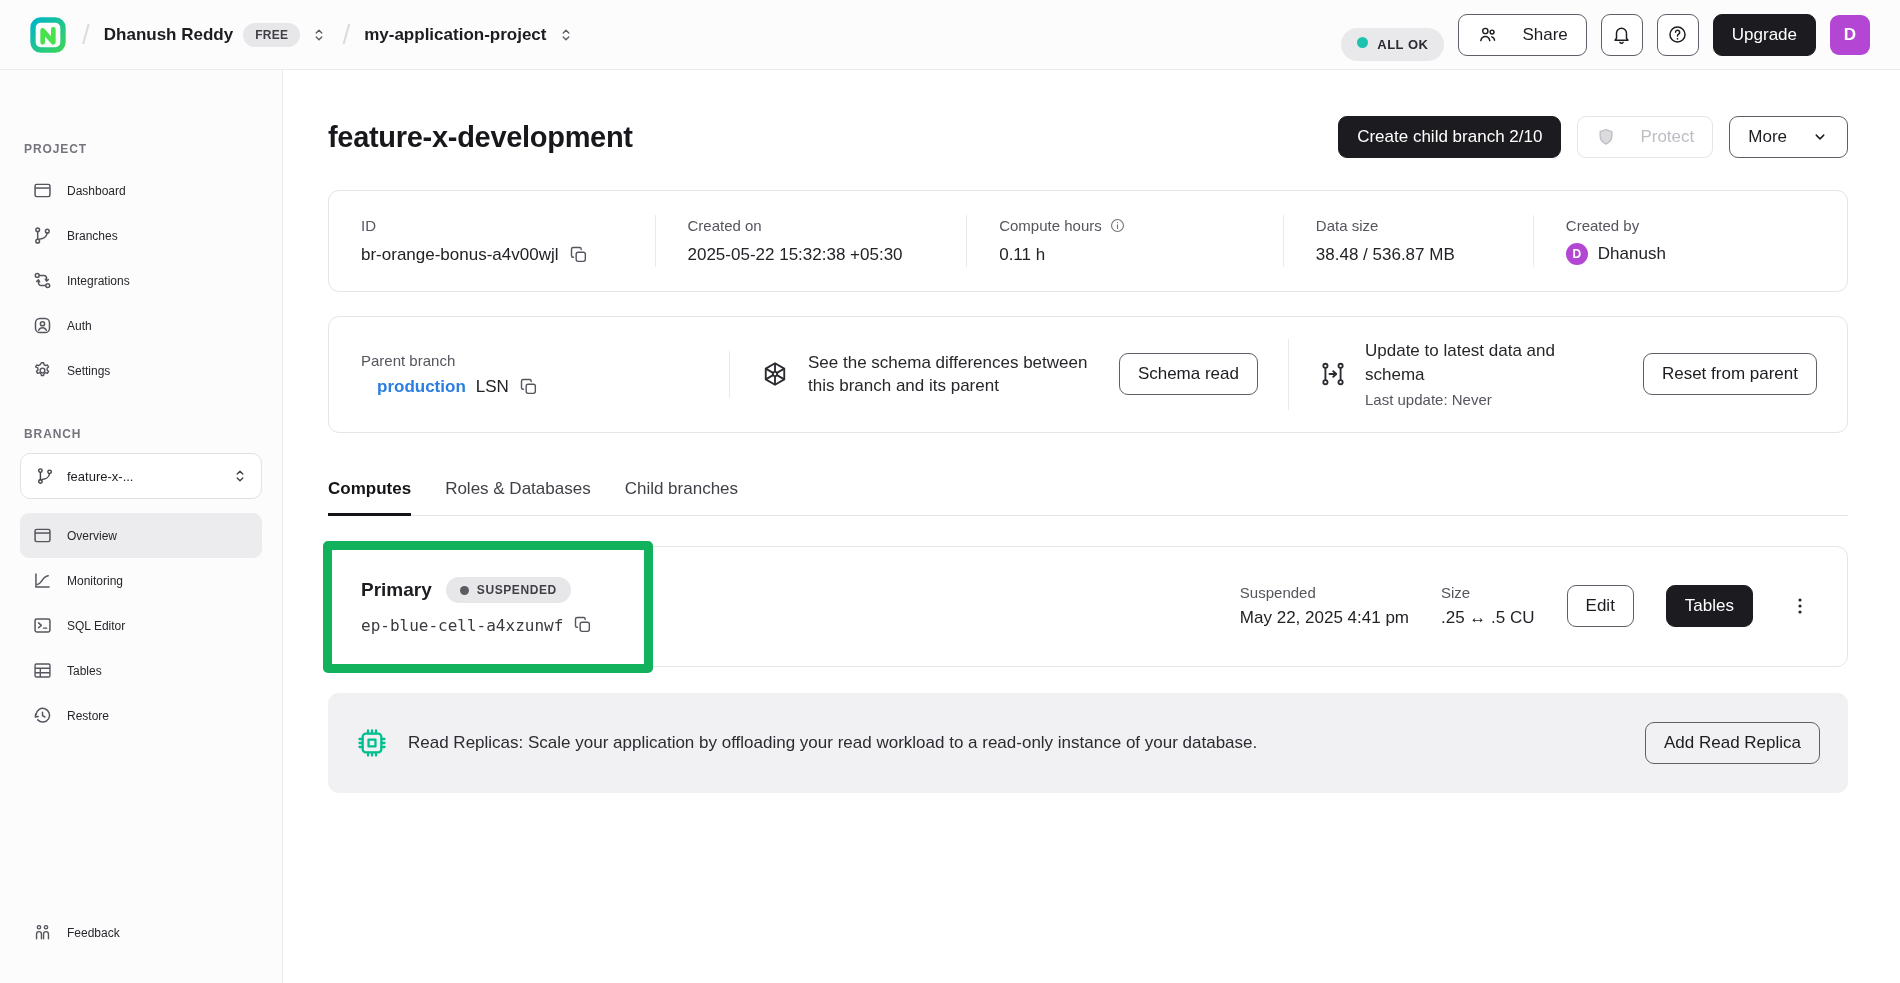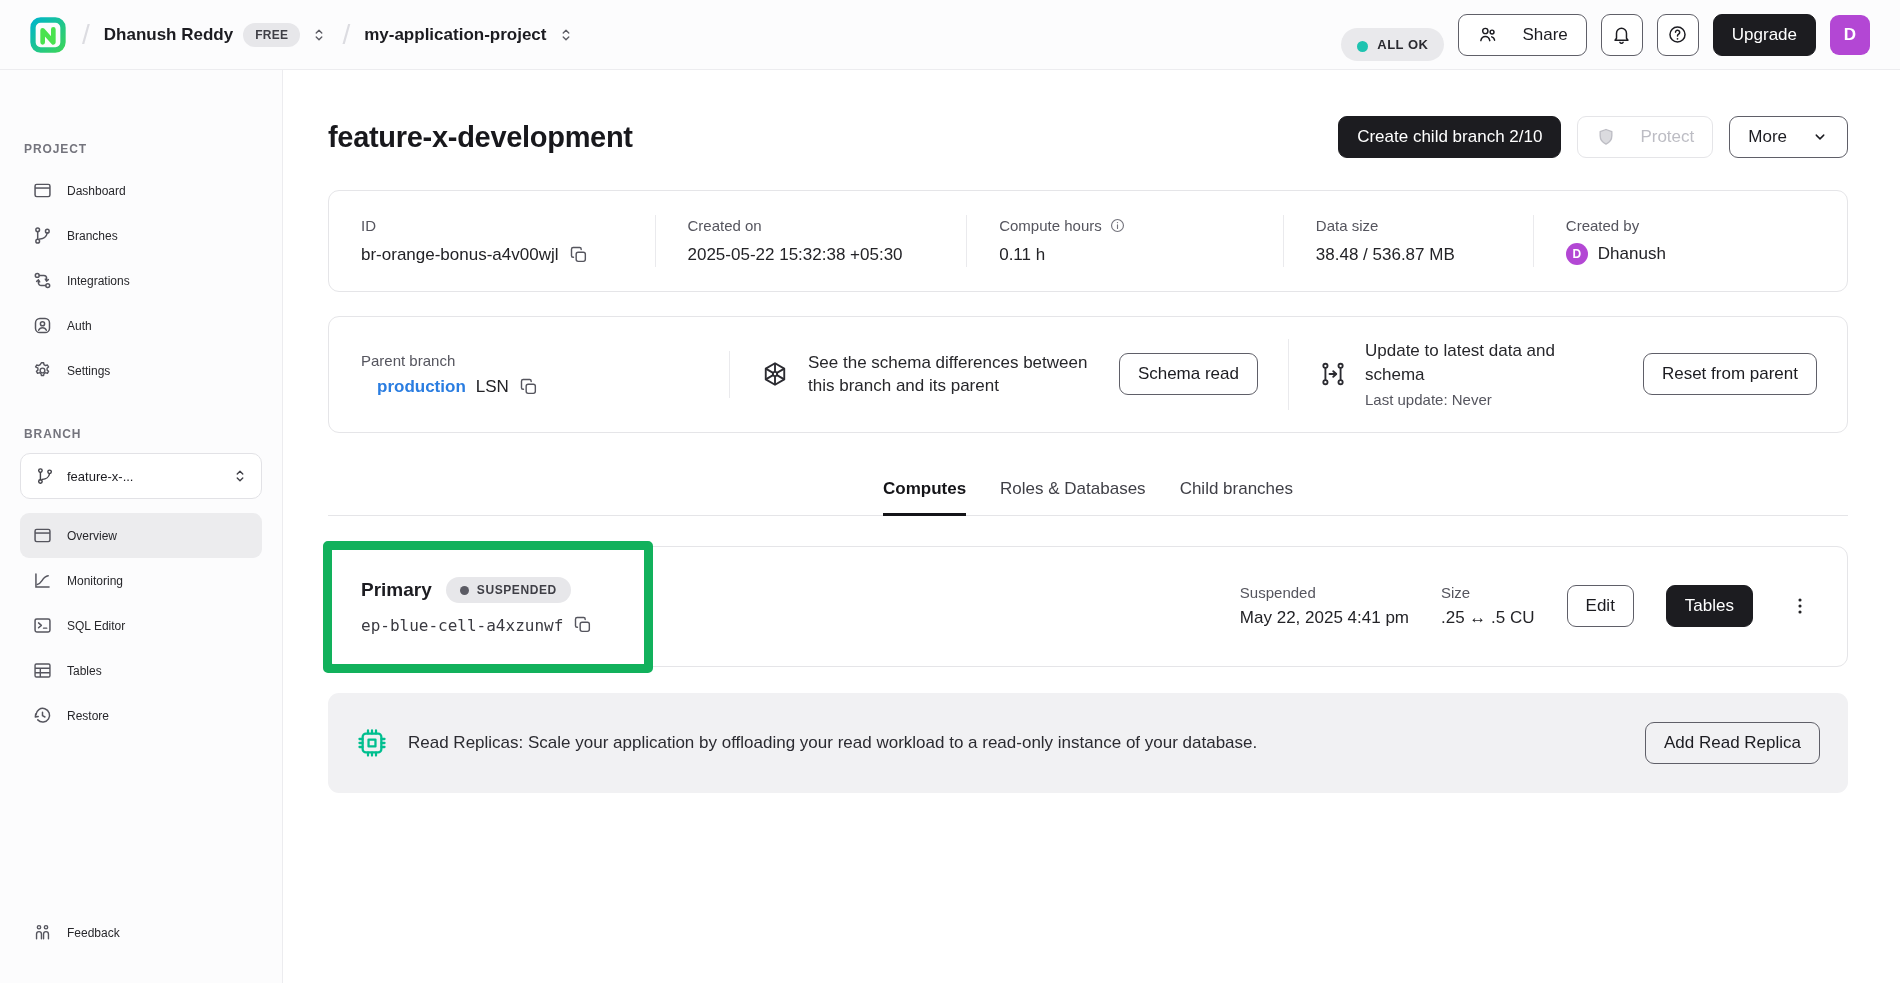--- a/index.html
+++ b/index.html
@@ -26,21 +26,21 @@
   .crumb { display: flex; align-items: center; gap: 10px; font-size: 17px; font-weight: 600; color: #1c1c21; cursor: pointer; }
   .badge-free {
     background: #e7e7ea; color: #3f3f46;
     font-size: 12px; font-weight: 700; letter-spacing: .3px;
     padding: 5px 12px; border-radius: 999px;
   }
   .updown { color: #5b5b63; }
 
   .topbar-right { display: flex; align-items: center; gap: 14px; }
   .allok {
-    display: flex; align-items: flex-end; gap: 9px;
+    display: flex; align-items: flex-start; gap: 9px;
     background: #e9e9ec; border-radius: 999px;
     padding: 9px 16px; font-size: 13px; font-weight: 700; letter-spacing: .5px; color: #2b2b31;
     cursor: pointer;
     margin-top: 20px;
   }
   .allok-dot { width: 11px; height: 11px; border-radius: 50%; background: #1ec3b0; }
 
   .btn {
     display: inline-flex; align-items: center; justify-content: center; gap: 24px;
     height: 42px; padding: 0 18px;
@@ -138,21 +138,21 @@
   .parent-label { font-size: 15px; color: #55555e; margin-bottom: 8px; }
   .parent-value { display: flex; align-items: center; gap: 10px; font-size: 17px; color: #232327; }
   .link { color: #2a7de1; font-weight: 600; cursor: pointer; margin-left: 16px; }
   .parent-col { display: flex; align-items: center; gap: 18px; padding: 0 30px; border-left: 1px solid #eaeaed; flex: 1; }
   .parent-col .icon { color: #2b2b31; }
   .parent-desc { font-size: 17px; line-height: 1.4; color: #27272b; max-width: 330px; }
   .parent-desc .sub { font-size: 15px; color: #55555e; margin-top: 2px; }
   .parent-col .btn { margin-left: auto; }
 
   
-  .tabs { margin-top: 46px; display: flex; gap: 34px; border-bottom: 1px solid #e5e5e8; justify-content: center; }
+  .tabs { margin-top: 46px; display: flex; gap: 34px; border-bottom: 1px solid #e5e5e8; }
   .tab { font-size: 17px; color: #3f3f46; padding-bottom: 16px; position: relative; cursor: pointer; }
   .tab.active { color: #141418; font-weight: 600; }
   .tab.active::after {
     content: ""; position: absolute; left: 0; right: 0; bottom: -1px;
     height: 2.5px; background: #141418;
   }
 
   
   .compute-card { margin-top: 30px; display: flex; align-items: center; padding: 24px 32px; position: relative; min-height: 121px; }
   .compute-left { display: flex; flex-direction: column; gap: 12px; }

